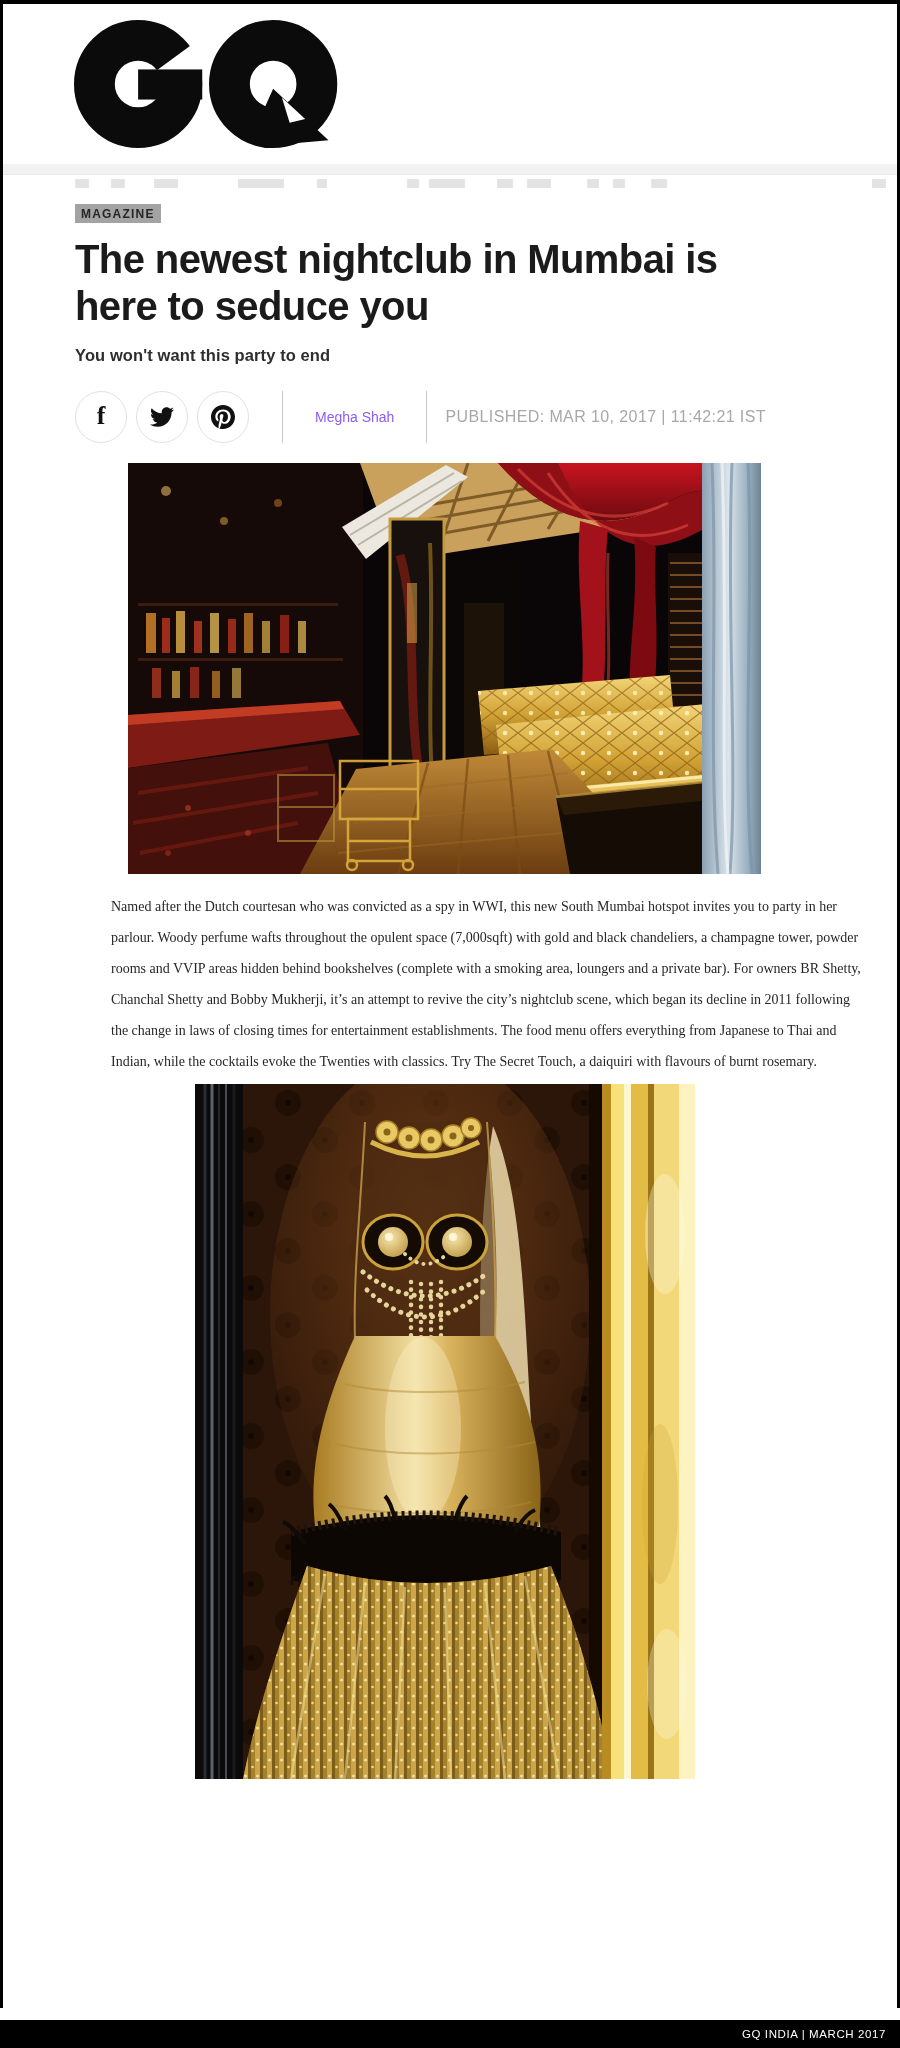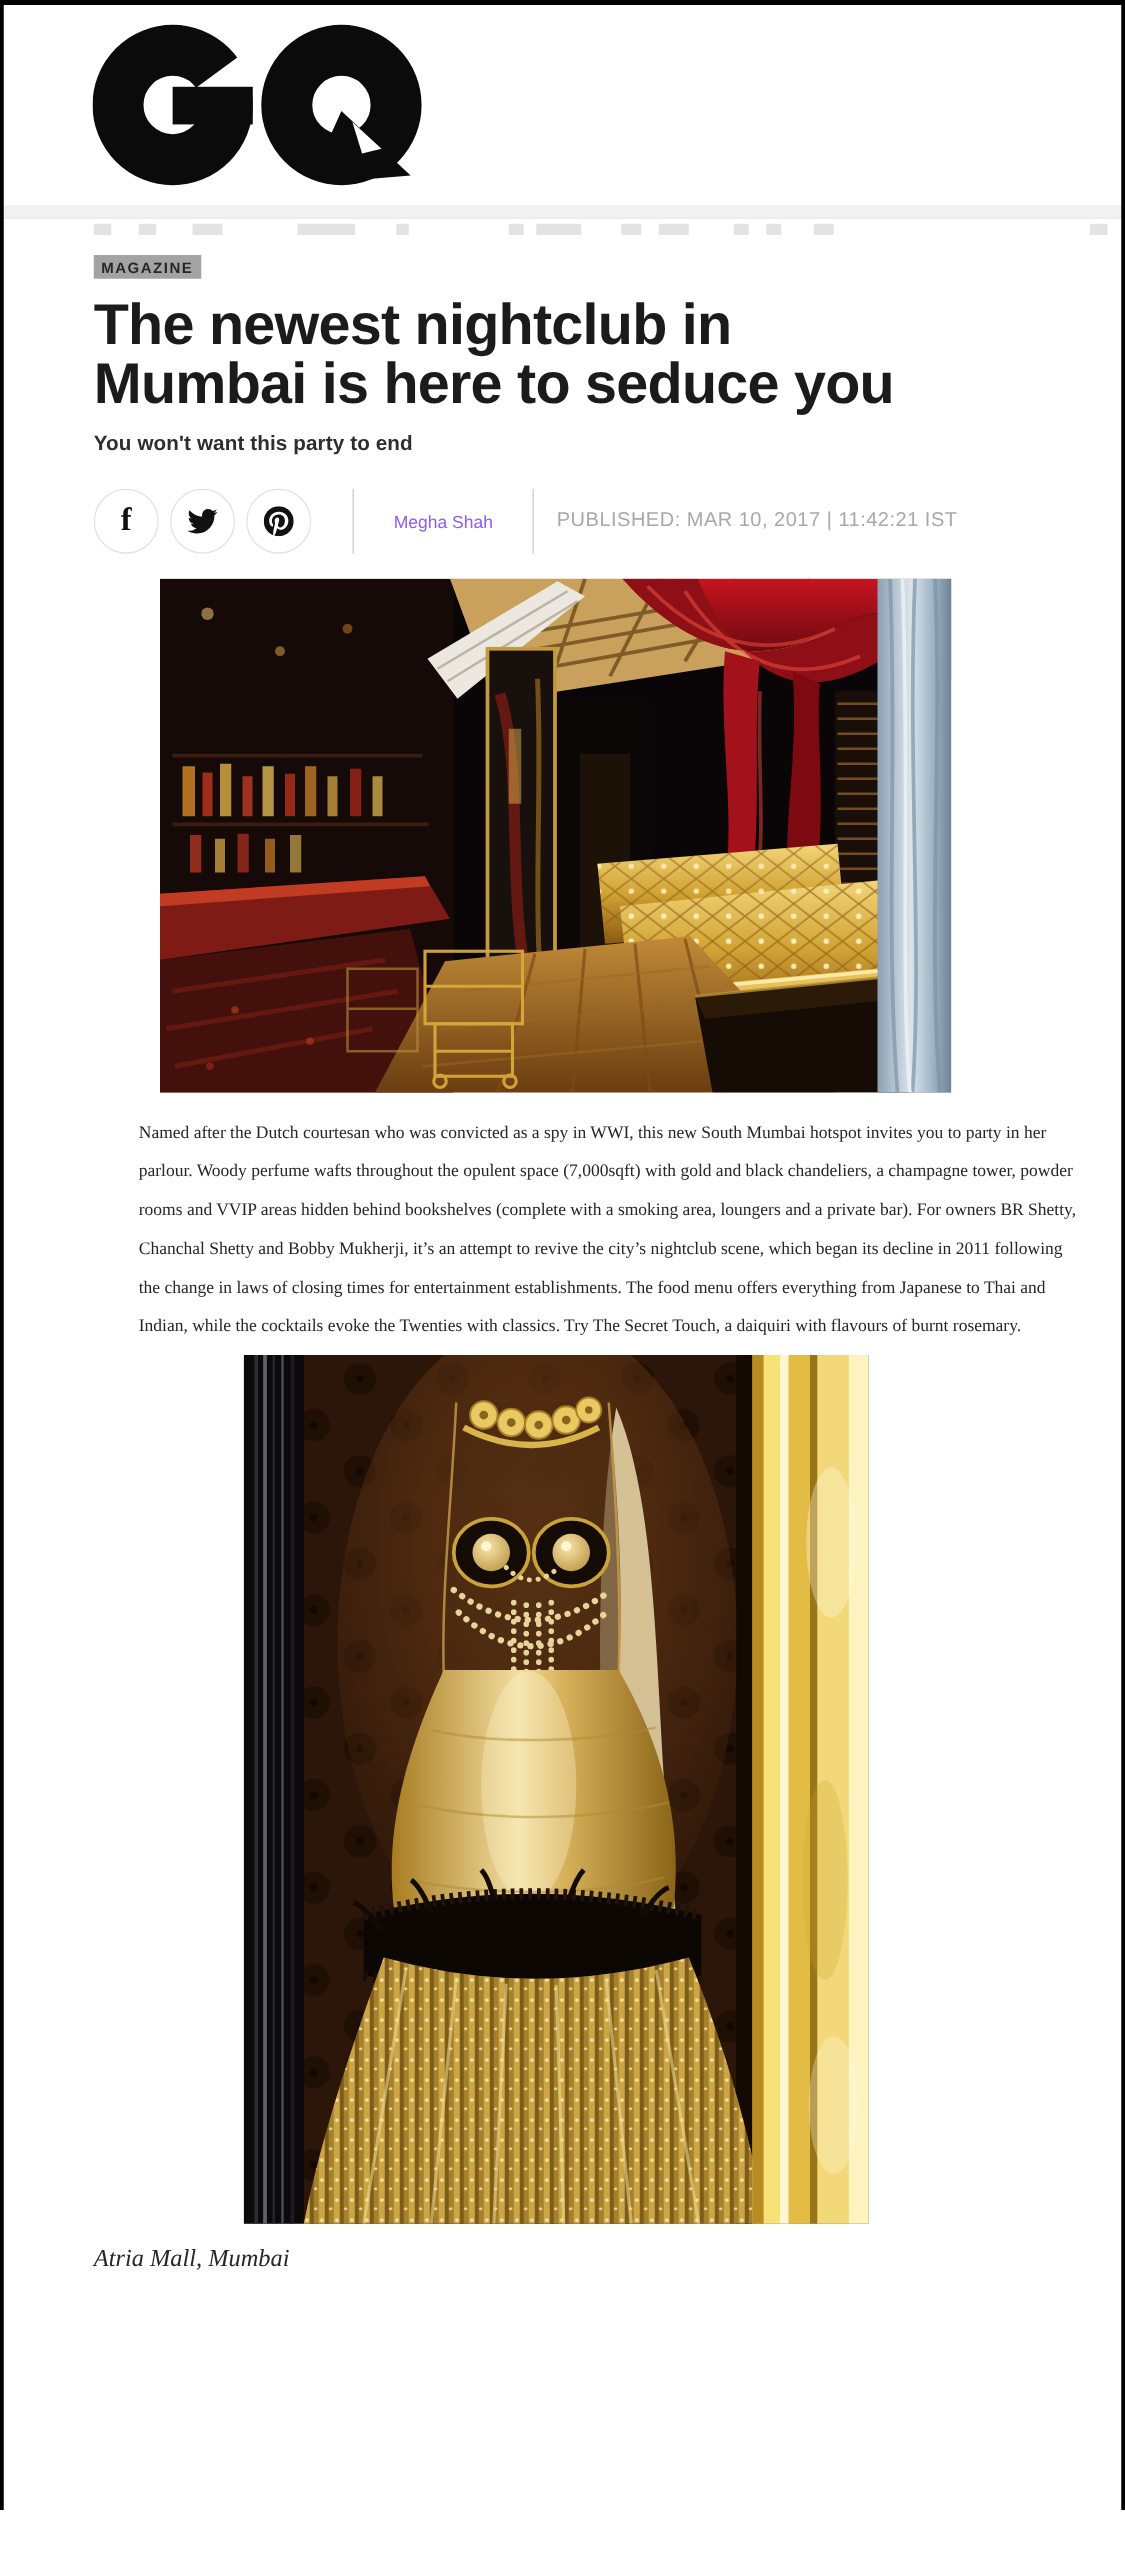--- a/index.html
+++ b/index.html
@@ -25,21 +25,21 @@
   .ghost-nav span { position:absolute; top:0; height:9px; background:#e3e3e3; border-radius:1px; }
 
   .category-badge {
     display:inline-block; margin:15px 0 0 75px;
     background:#a3a3a3; color:#262626;
     font-size:12px; font-weight:bold; letter-spacing:1.2px;
     padding:3px 6px 2px 6px;
   }
   h1.headline {
     margin:13px 0 16px 75px; width:665px;
-    font-size:46px; line-height:47px; font-weight:800;
+    font-size:40px; line-height:47px; font-weight:800;
     letter-spacing:-0.6px; color:#1b1b1b;
   }
   .subtitle {
     margin:16px 0 0 75px;
     font-size:16.5px; font-weight:bold; color:#2e2e2e; letter-spacing:0.1px;
   }
 
   .byline-row { margin:24px 0 0 75px; display:flex; align-items:center; height:56px; }
   .share-btn {
     width:52px; height:52px; border-radius:50%;
@@ -354,16 +354,18 @@
         <rect x="436" y="0" width="17" height="695" fill="#e3bc45"></rect>
         <rect x="453" y="0" width="6" height="695" fill="#9a7418"></rect>
         <rect x="459" y="0" width="25" height="695" fill="#f2d878"></rect>
         <rect x="484" y="0" width="16" height="695" fill="#fdf3c0"></rect>
         <ellipse cx="470" cy="150" rx="20" ry="60" fill="#fffbe0" opacity="0.35"></ellipse>
         <ellipse cx="465" cy="420" rx="18" ry="80" fill="#caa12f" opacity="0.25"></ellipse>
         <ellipse cx="472" cy="600" rx="20" ry="55" fill="#fffbe0" opacity="0.3"></ellipse>
       </svg>
     </figure>
 
-    <div class="caption">Atria Mall, Mumbai</div>
   </div>
 
+  <div class="footer">
+    <span class="footer-credit">GQ INDIA | MARCH 2017</span>
+  </div>
 </div>
 
 </body></html>

